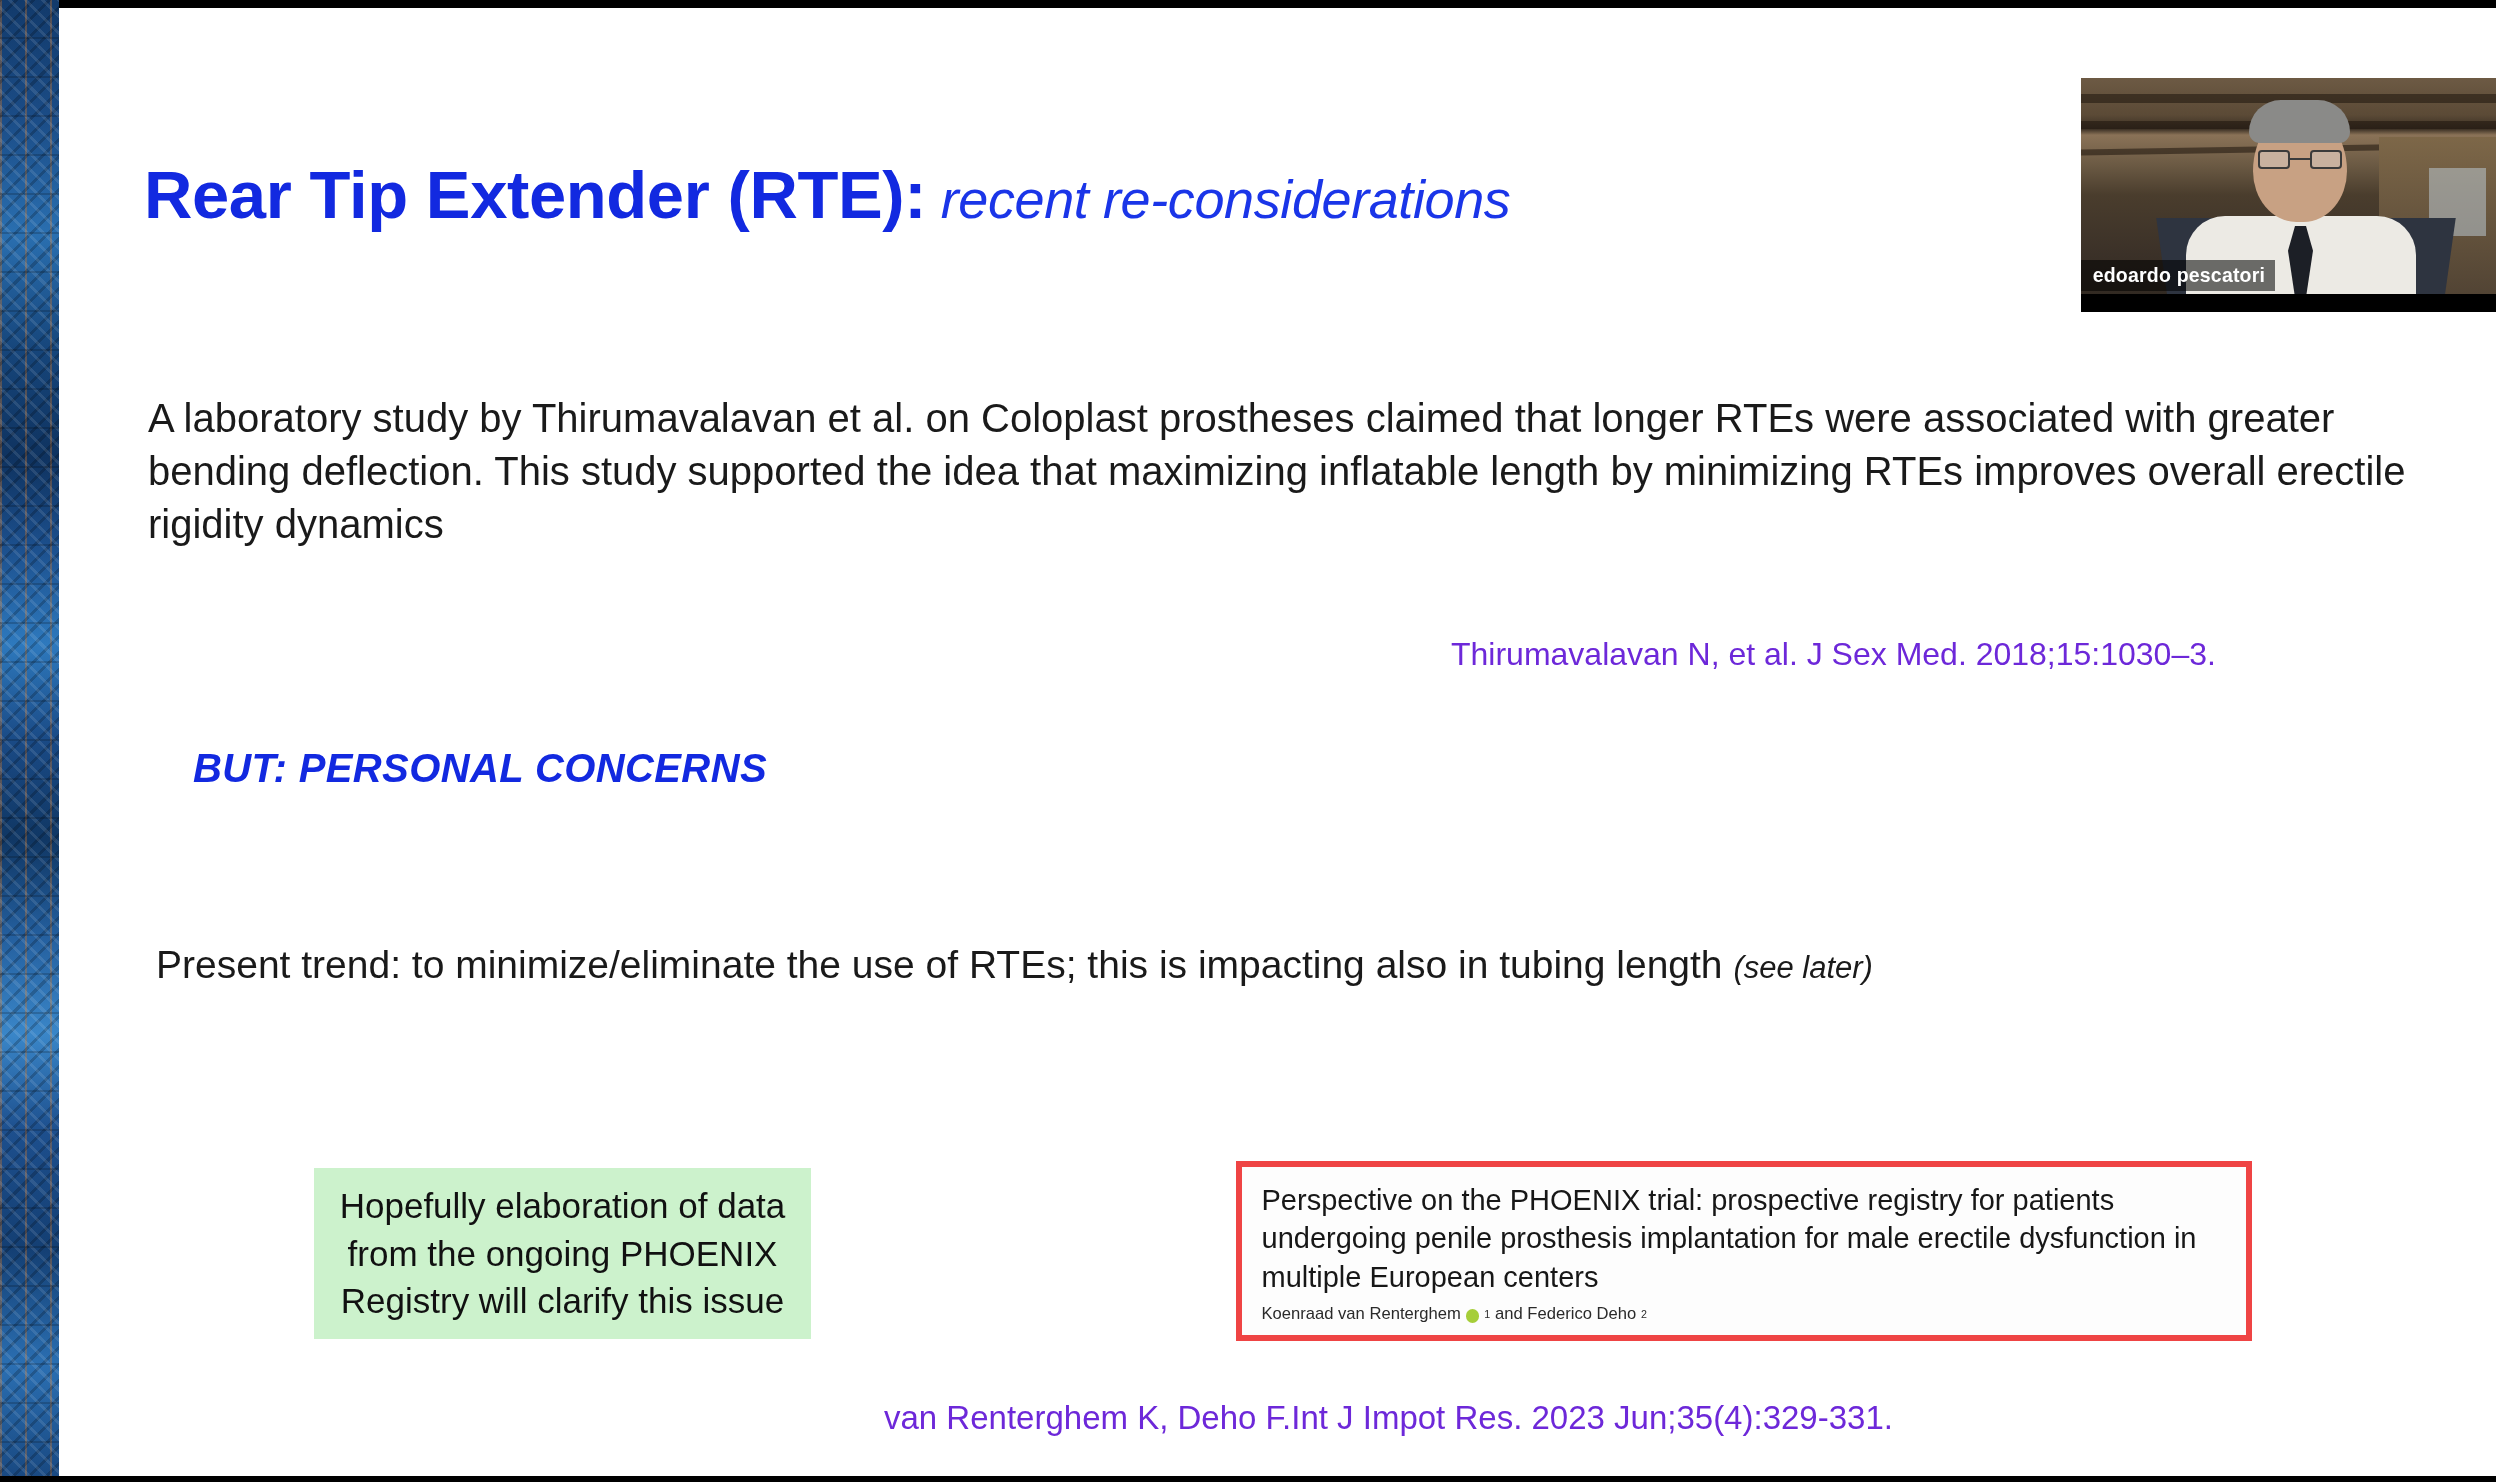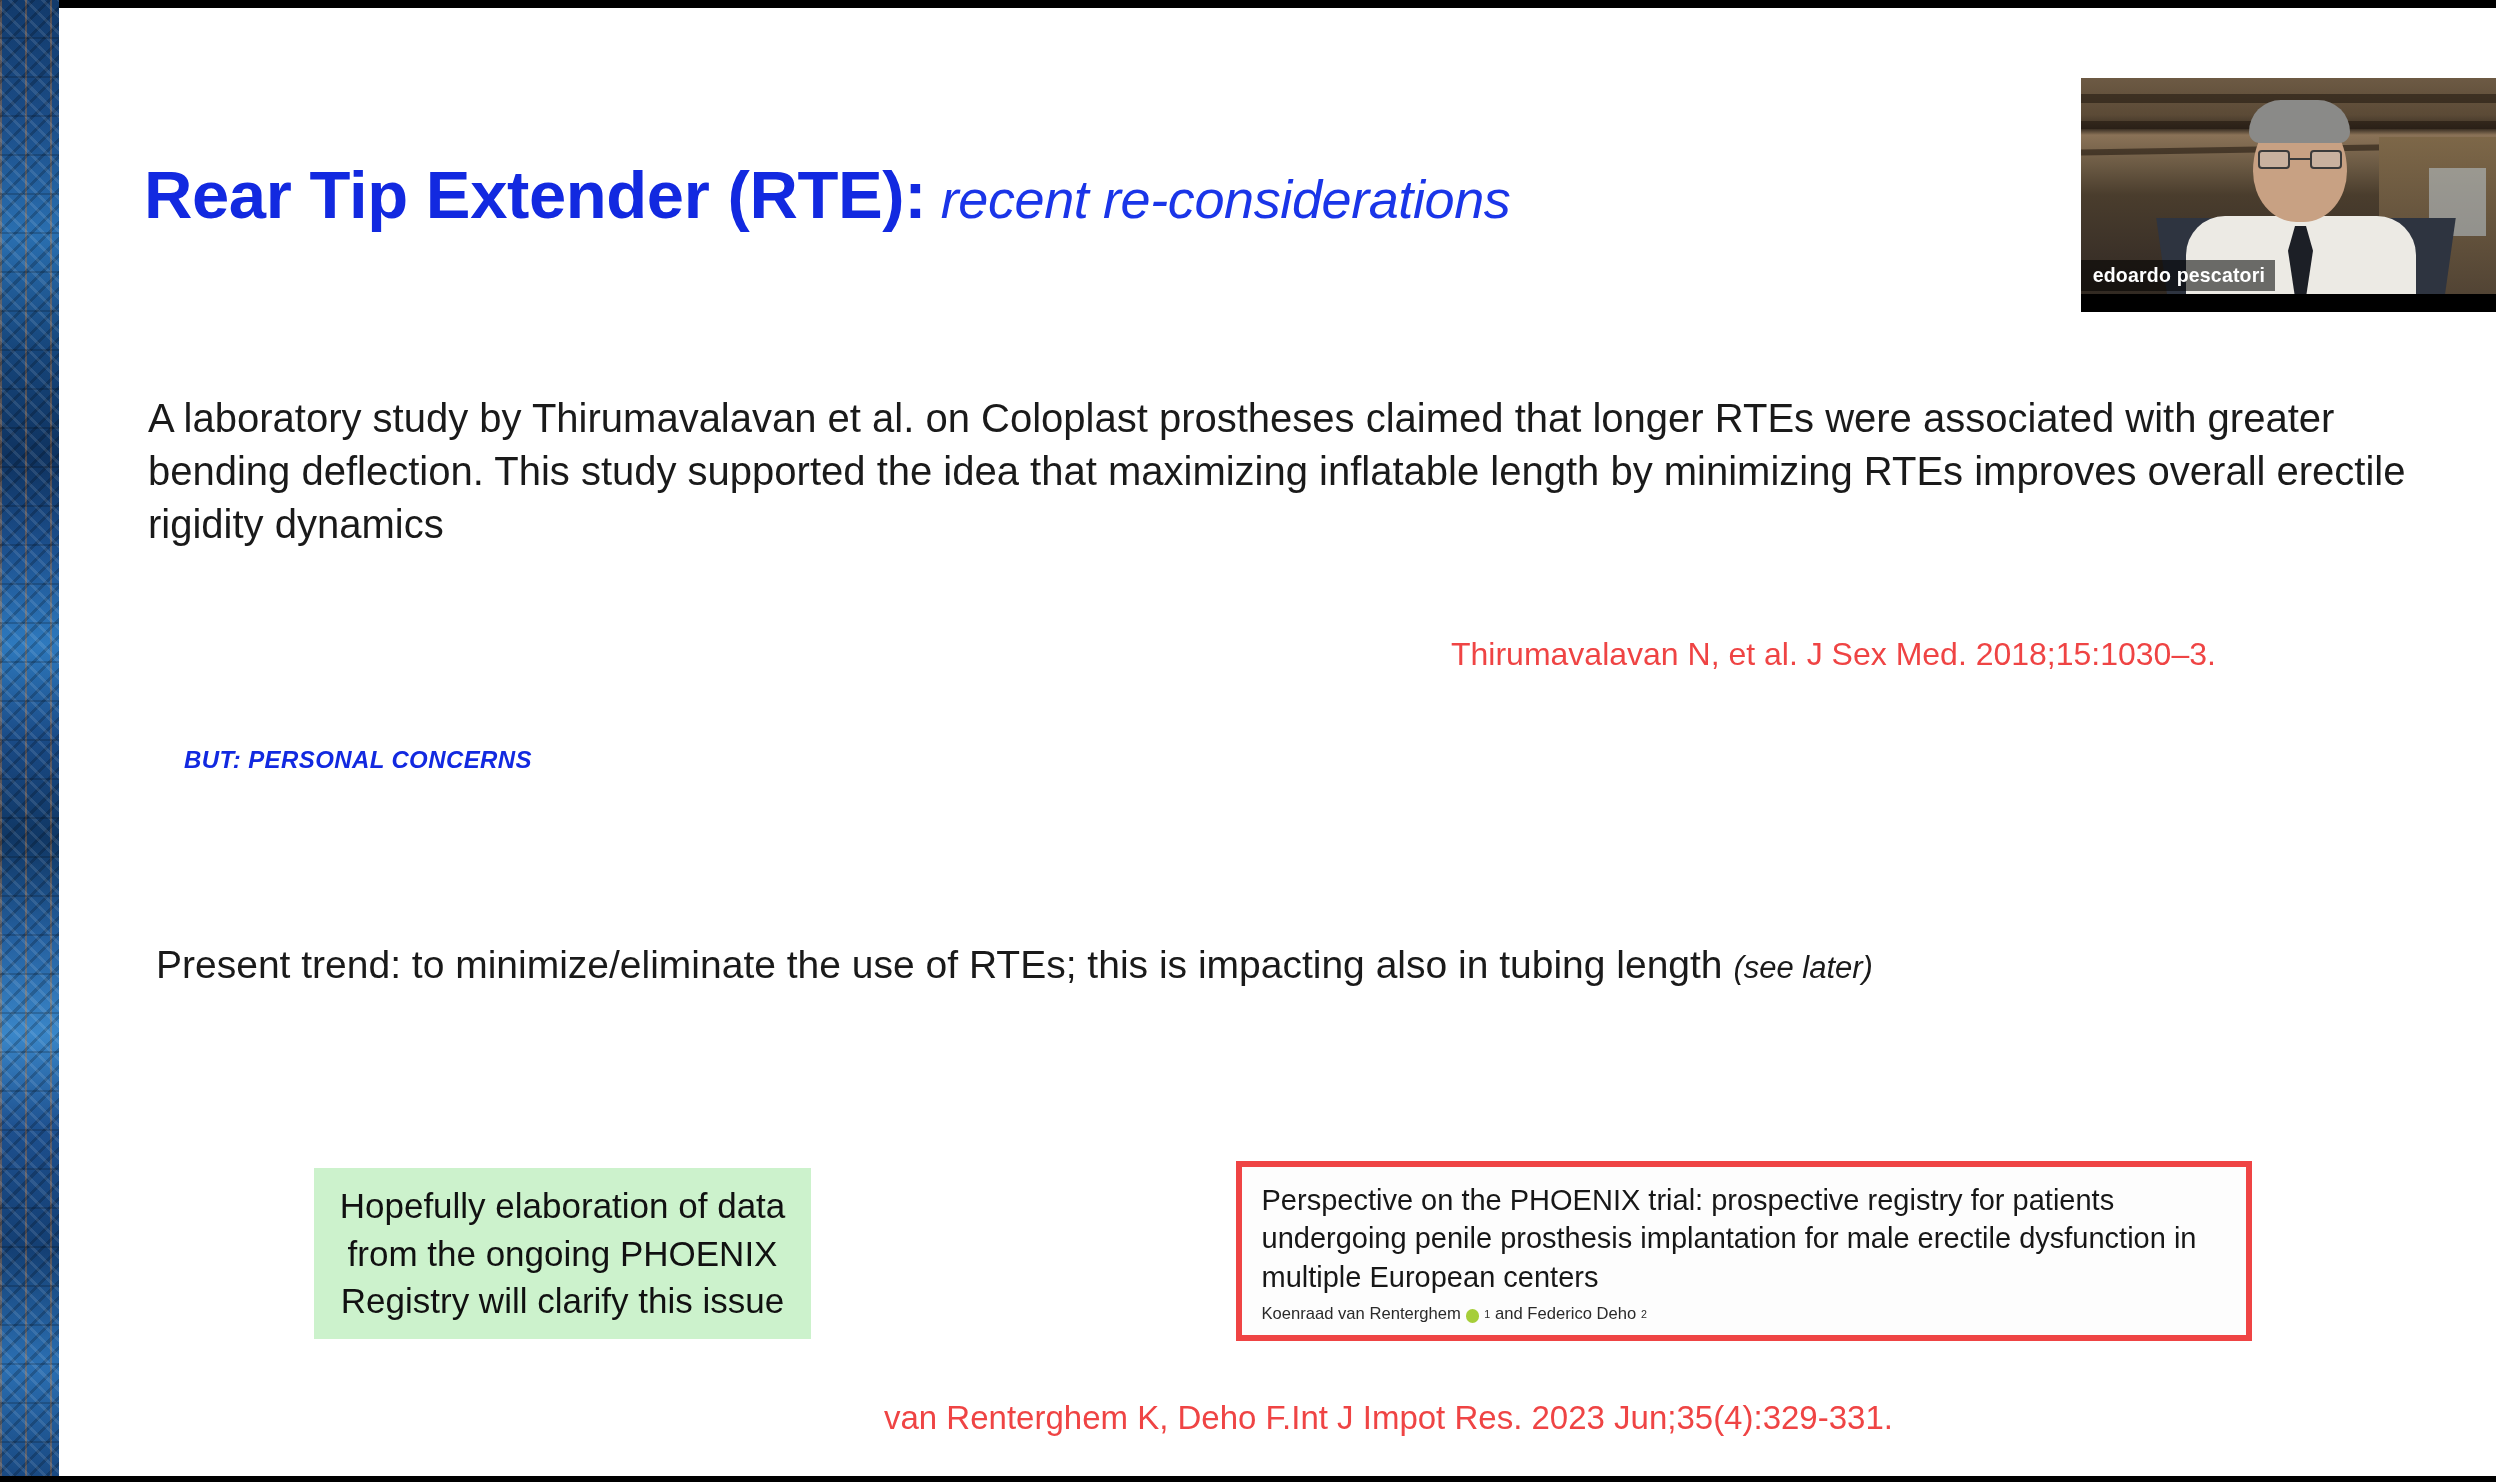--- a/index.html
+++ b/index.html
@@ -96,44 +96,44 @@
     top: 392px;
     width: 2302px;
     font-size: 40px;
     line-height: 1.32;
     color: #1a1a1a;
   }
 
   
   .citation {
     position: absolute;
-    color: #ef4444;
+    color: #6d28d9;
     font-size: 32px;
     white-space: nowrap;
   }
   #cite-thiru {
     left: 1451px;
     top: 636px;
   }
   #cite-vural {
     left: 1173px;
     top: 1034px;
   }
   #cite-renterghem {
     left: 884px;
     top: 1399px;
     font-size: 33px;
   }
 
   
   #personal-concerns {
     position: absolute;
-    left: 184px;
+    left: 193px;
     top: 746px;
-    font-size: 24px;
+    font-size: 40px;
     font-weight: bold;
     font-style: italic;
     color: #1229e0;
     letter-spacing: 0.4px;
   }
 
   
   #present-trend {
     position: absolute;
     left: 156px;

